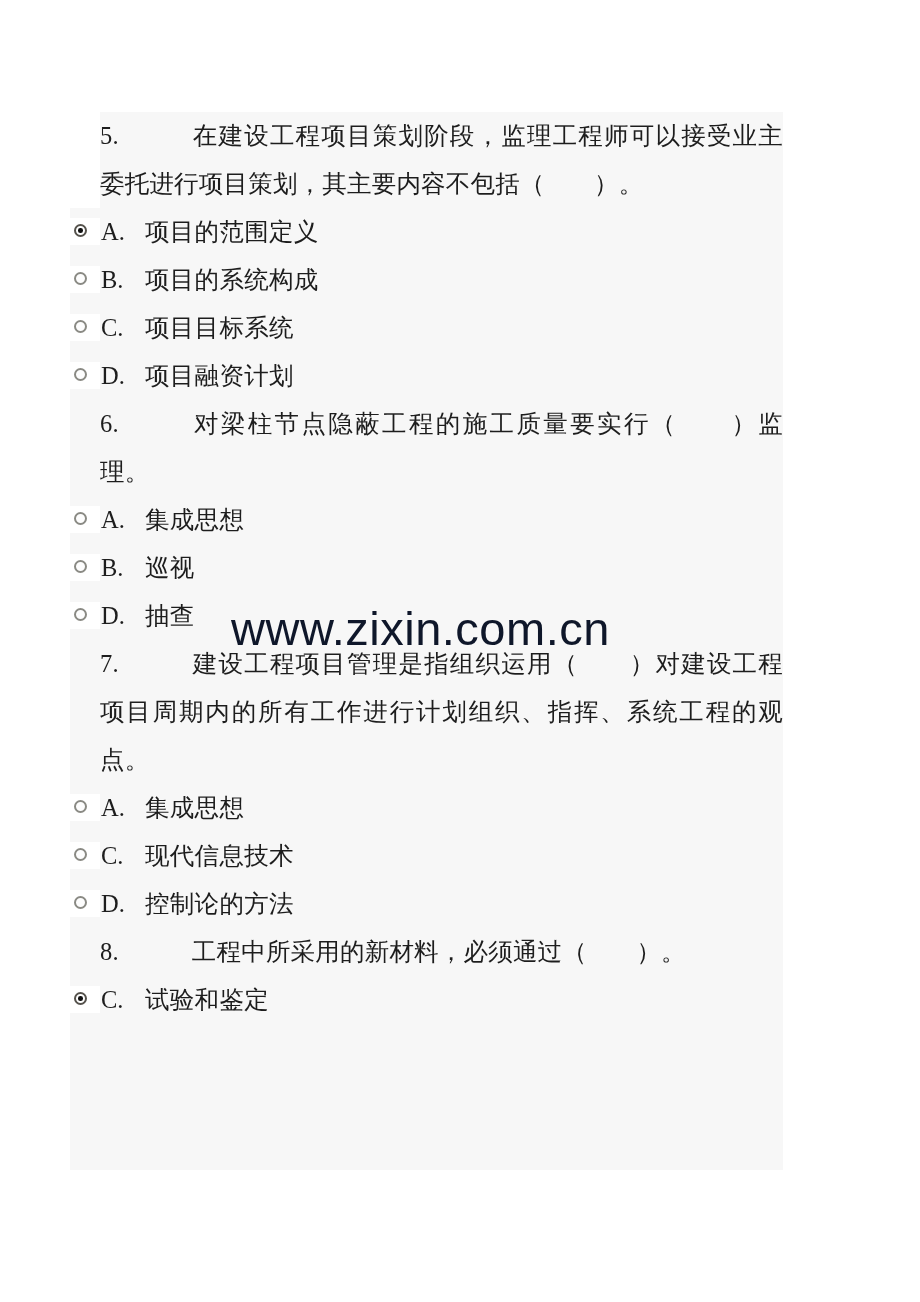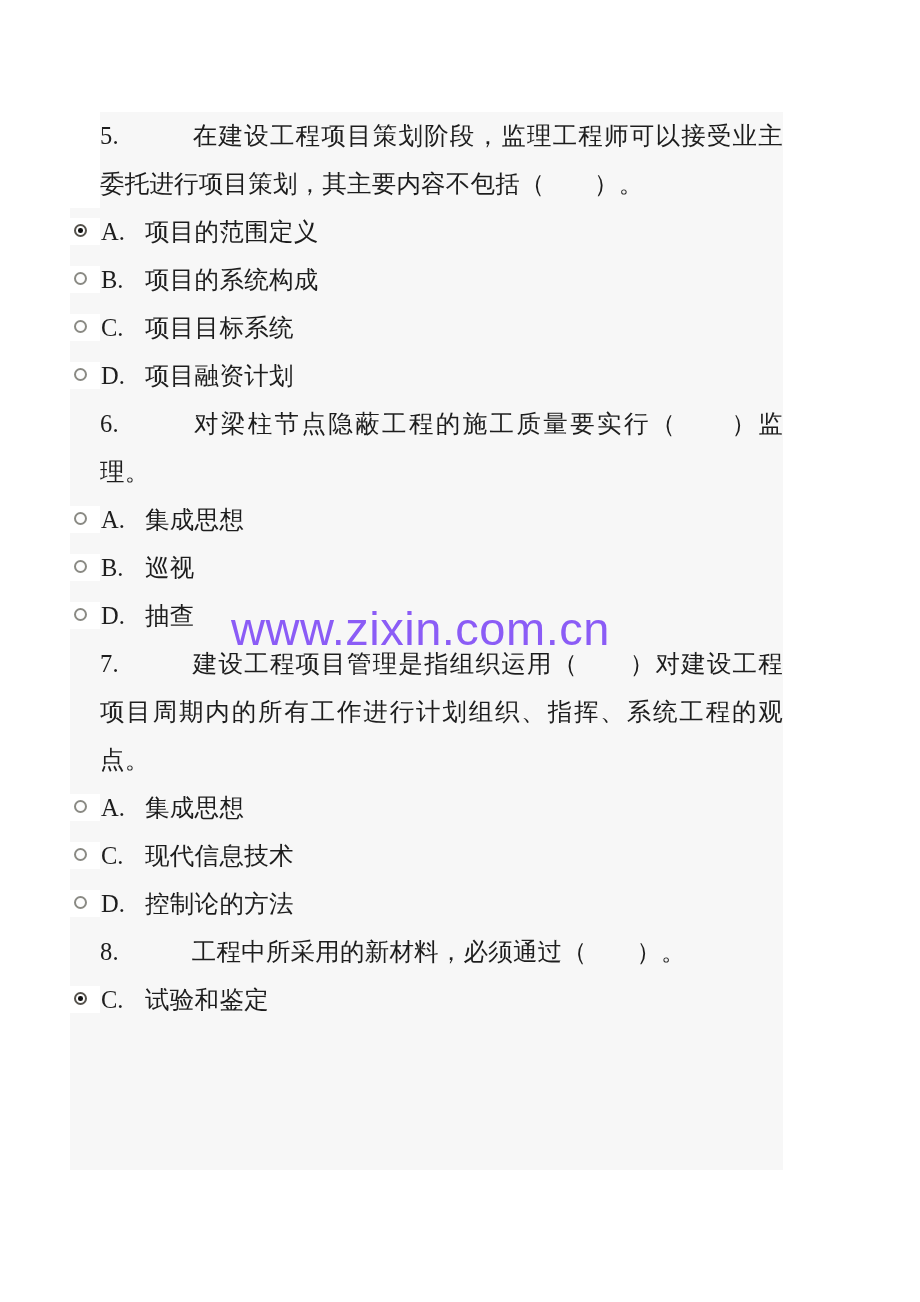--- a/index.html
+++ b/index.html
@@ -53,21 +53,21 @@
   #watermark {
     position: absolute;
     left: 231px;
     top: 604px;
     width: 460px;
     height: 50px;
     font-family: "Liberation Sans", "DejaVu Sans", sans-serif;
     font-size: 47px;
     line-height: 50px;
     letter-spacing: 0.5px;
-    color: #8b5cf6;
+    color: #0f172a;
     white-space: nowrap;
     z-index: 3;
     pointer-events: none;
     user-select: none;
   }
 
   
   #quiz {
     position: absolute;
     left: 0;

